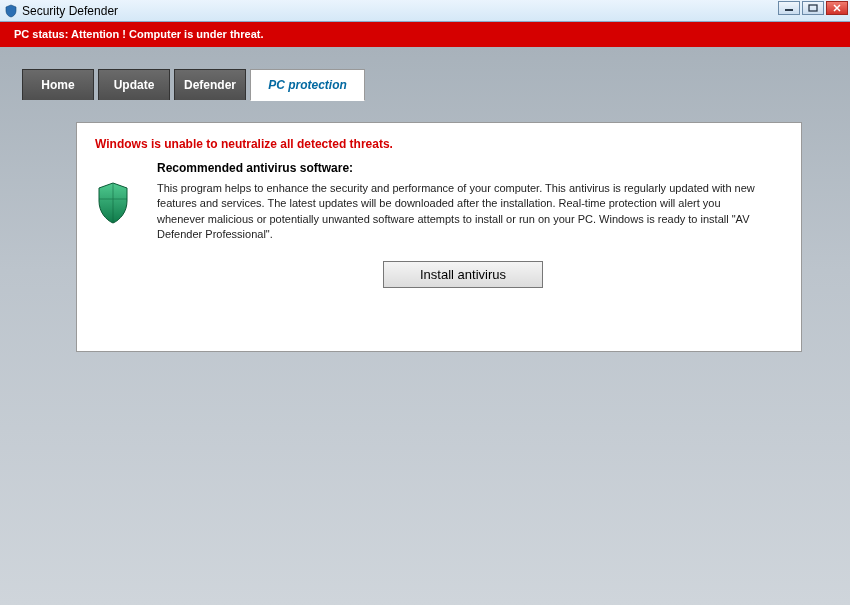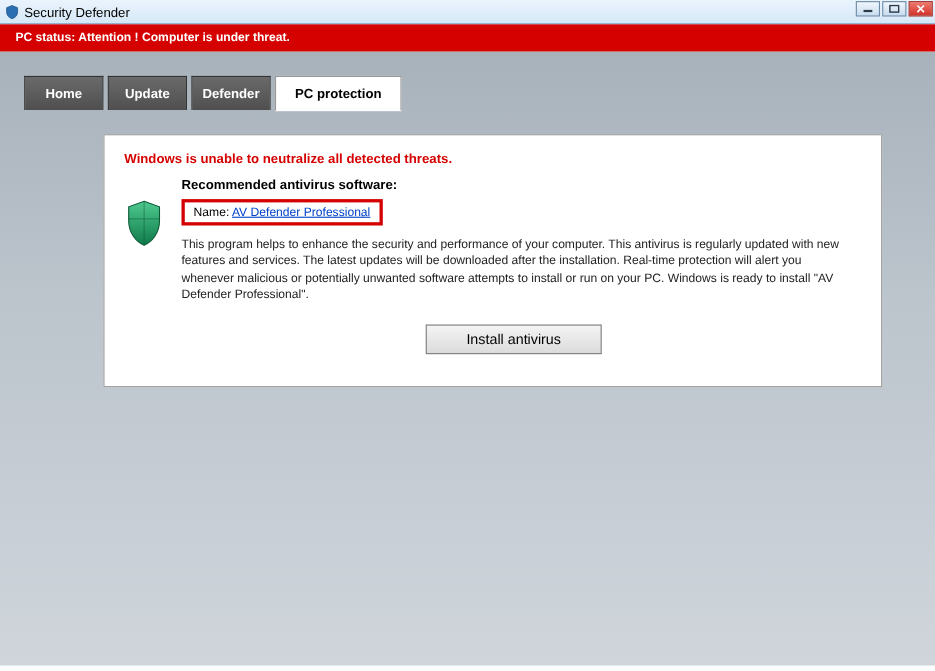--- a/index.html
+++ b/index.html
@@ -79,51 +79,52 @@
       font-weight: bold;
       font-size: 12px;
       padding: 8px 0;
       width: 72px;
       text-align: center;
       cursor: pointer;
       border-bottom: none;
     }
     .tab-btn.active {
       background: #fff;
-      color: #000000;
+      color: #0369a1;
       border: 1px solid #999;
       border-bottom: 1px solid #fff;
       width: 115px;
       position: relative;
       z-index: 2;
       margin-bottom: -1px;
+      font-style: italic;
     }
     .inner-box {
       background: #fff;
       border: 1px solid #999;
-      margin: 0 24px 0 56px;
+      margin: 0 24px 0 38px;
       padding: 14px 32px 18px 18px;
       min-height: 230px;
     }
     .warn-heading {
       color: #d50000;
       font-weight: bold;
       font-size: 12px;
       margin-bottom: 10px;
     }
     .note-text {
       font-size: 11px;
       color: #222;
       line-height: 1.4;
       margin-bottom: 14px;
     }
     .reco-section {
       display: flex;
       align-items: flex-start;
-      gap: 14px;
+      gap: 24px;
     }
     .shield-col {
       width: 38px;
       flex-shrink: 0;
       padding-top: 20px;
     }
     .reco-col {
       flex: 1;
     }
     .reco-heading {
@@ -223,23 +224,20 @@
                 <stop offset="0" stop-color="#4fc98f"></stop>
                 <stop offset="1" stop-color="#0f7a4a"></stop>
               </linearGradient>
             </defs>
             <path d="M18 2 L32 7 L32 20 C32 31 25 39 18 42 C11 39 4 31 4 20 L4 7 Z" fill="url(#sg)" stroke="#0b5a36" stroke-width="1"></path>
             <path d="M18 2 L18 42 M4 18 L32 18" stroke="#0b5a36" stroke-width="0.8" opacity="0.6"></path>
           </svg>
         </div>
         <div class="reco-col">
           <div class="reco-heading">Recommended antivirus software:</div>
-          <div class="name-row">
-            <span class="name-label">Name: </span><span class="name-link">AV Defender Professional</span>
-          </div>
           <div class="desc-text">This program helps to enhance the security and performance of your computer. This antivirus is regularly updated with new features and services. The latest updates will be downloaded after the installation. Real-time protection will alert you whenever malicious or potentially unwanted software attempts to install or run on your PC. Windows is ready to install "AV Defender Professional".</div>
           <div class="install-row">
             <button class="install-btn">Install antivirus</button>
           </div>
         </div>
       </div>
     </div>
   </div>
 </div>
 

